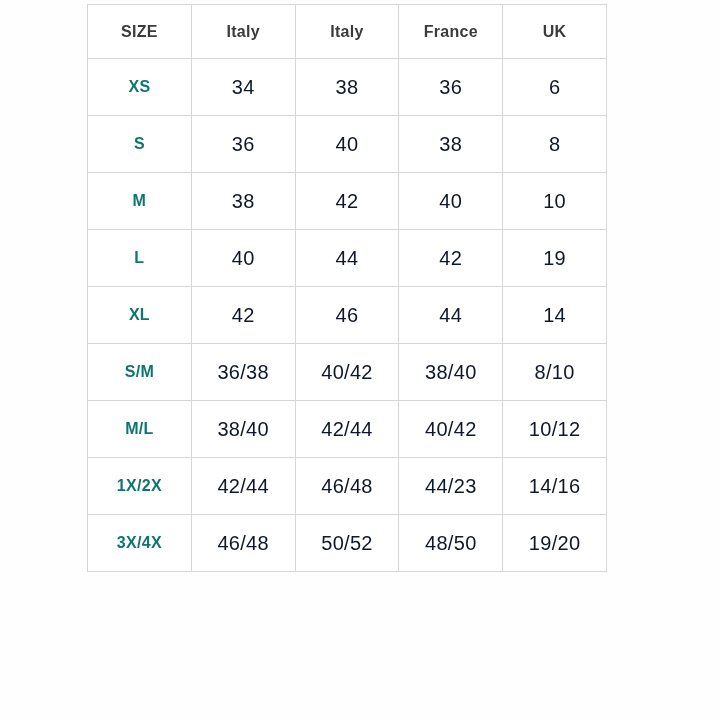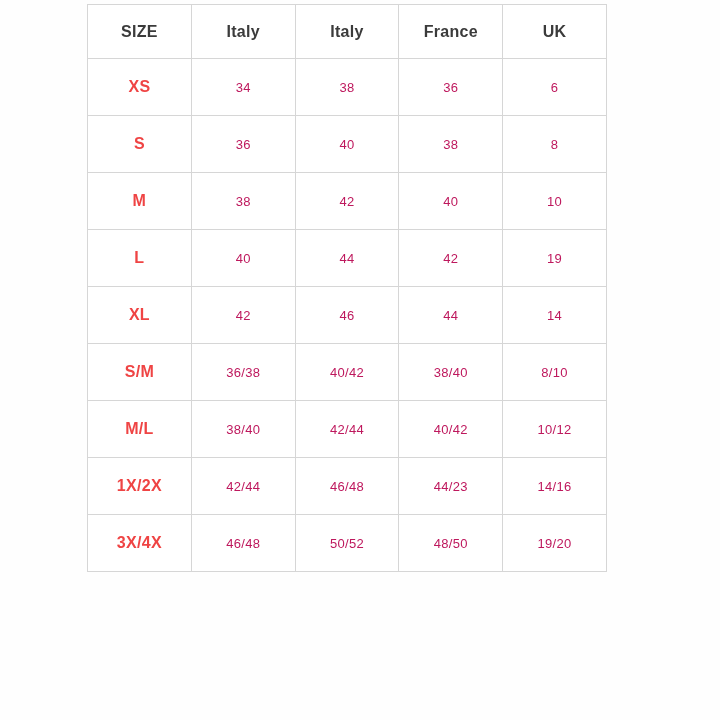--- a/index.html
+++ b/index.html
@@ -37,26 +37,26 @@
   .size-table thead tr { height: 54px; }
   .size-table tbody tr { height: 57px; }
   .size-table th {
     font-size: 16px;
     font-weight: 700;
     color: #3b3b3b;
   }
   .size-table td.row-label {
     font-size: 16px;
     font-weight: 700;
-    color: #ef4444;
+    color: #0f766e;
   }
   .size-table td.value-cell {
-    font-size: 13px;
+    font-size: 20px;
     font-weight: 400;
-    color: #be185d;
+    color: #0f172a;
   }
 </style>
 </head>
 <body>
 
 <div class="page">
 
   <table class="size-table main-table">
     <thead>
       <tr>

